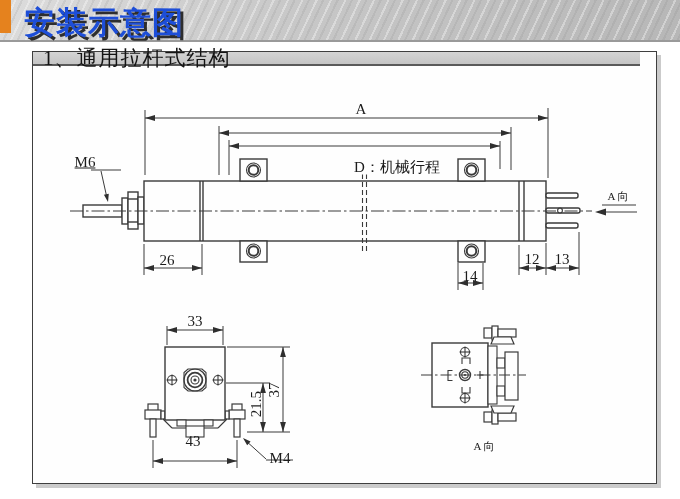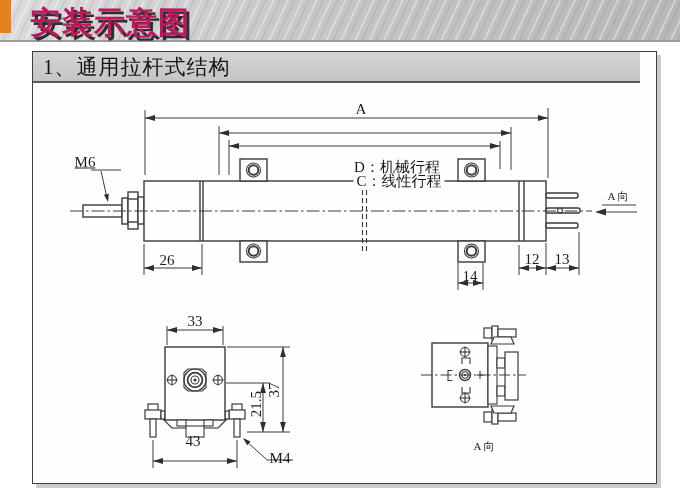--- a/index.html
+++ b/index.html
@@ -6,27 +6,27 @@
   .stage{position:relative;width:680px;height:499px;background:#fff;overflow:hidden;
          font-family:"Liberation Serif","DejaVu Serif",serif;}
   
   .banner{position:absolute;left:0;top:0;width:680px;height:40px;
     background:
       repeating-linear-gradient(115deg, rgba(255,255,255,.35) 0 2px, rgba(255,255,255,0) 2px 6px,
         rgba(110,110,110,.12) 6px 8px, rgba(255,255,255,0) 8px 13px),
       linear-gradient(100deg,#dcdcdc 0%,#c7c7c7 45%,#b7b7b7 100%);
     border-bottom:2px solid #9a9a9a;}
   .accent{position:absolute;left:0;top:0;width:11px;height:33px;background:#e5821e;}
-  .page-title{position:absolute;left:30px;top:2px;font-family:Liberation Serif, serif;
-    font-size:31px;font-weight:bold;letter-spacing:1px;color:#be185d;
+  .page-title{position:absolute;left:24px;top:2px;font-family:Liberation Serif, serif;
+    font-size:31px;font-weight:bold;letter-spacing:1px;color:#1d4ed8;
     text-shadow:3px 3px 0 #2e2e2e;}
   
   .panel{position:absolute;left:32px;top:51px;width:623px;height:431px;
     border:1.5px solid #3f3f3f;background:#fefefe;box-shadow:4px 4px 0 rgba(140,140,140,.45);}
-  .panel-header{position:absolute;left:0;top:0;right:16px;height:31px;
+  .panel-header{position:absolute;left:0;top:0;right:16px;height:14px;
     background:linear-gradient(#d4d4d4,#c5c5c5);border-bottom:2px solid #5a5a5a;
     display:flex;align-items:center;padding-left:10px;box-sizing:border-box;
     font-size:21px;color:#141414;letter-spacing:1px;}
   
   .lw{position:absolute;left:0;top:0;}
   .lbl{position:absolute;transform:translate(-50%,-50%);white-space:nowrap;
     font-size:15px;color:#1c1c1c;line-height:1;z-index:3;}
   .lbl.bgw{background:#fefefe;padding:0 3px;margin-top:36px;}
   .lbl.rot{transform:translate(-50%,-50%) rotate(-90deg);}
   .lbl.big{font-size:11px;}
@@ -231,21 +231,20 @@
         <path d="M462,387 L462,393 L470,393 L470,387"></path>
         <line x1="480" y1="371" x2="480" y2="379"></line>
         <line x1="477" y1="375" x2="483.5" y2="375"></line>
       </g>
     </g>
   </svg>
 
   <div class="lbl" style="left:85px;top:162px;text-decoration:underline;">M6</div>
   <div class="lbl" style="left:361px;top:109px;">A</div>
   <div class="lbl bgw" style="left:397px;top:131px;">D：机械行程</div>
-  <div class="lbl bgw" style="left:399px;top:145px;">C：线性行程</div>
   <div class="lbl" style="left:167px;top:260px;">26</div>
   <div class="lbl" style="left:470px;top:276px;">14</div>
   <div class="lbl" style="left:532px;top:259px;">12</div>
   <div class="lbl" style="left:562px;top:259px;">13</div>
   <div class="lbl big" style="left:618px;top:196px;">A 向</div>
 
   <div class="lbl" style="left:195px;top:321px;">33</div>
   <div class="lbl rot" style="left:274px;top:390px;">37</div>
   <div class="lbl rot" style="left:256px;top:404px;">21.5</div>
   <div class="lbl" style="left:193px;top:441px;">43</div>

